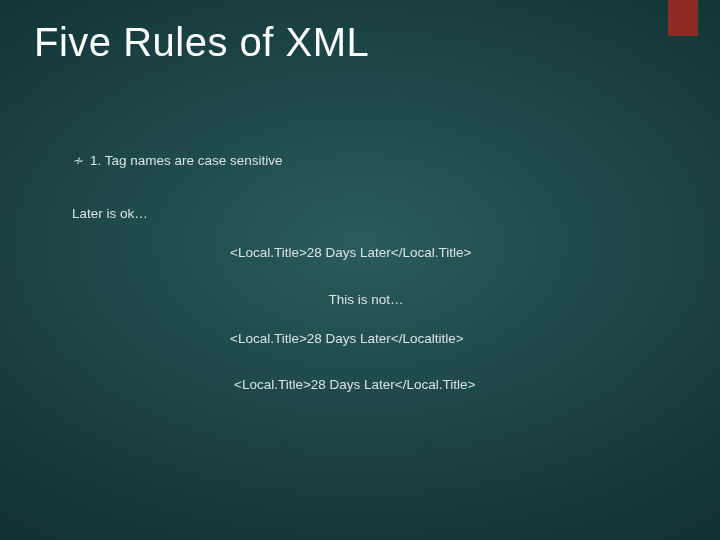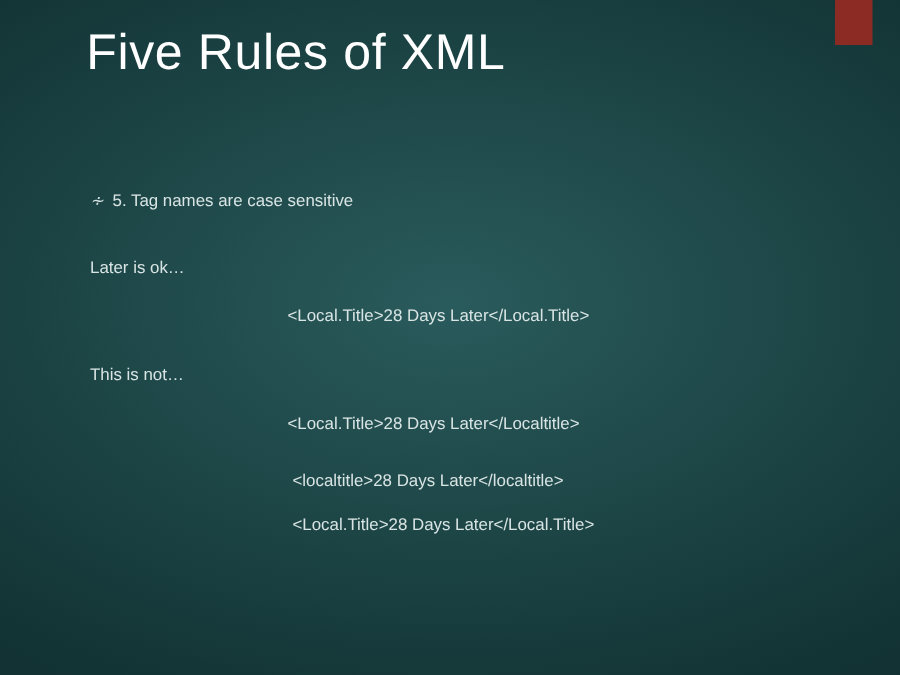--- a/index.html
+++ b/index.html
@@ -31,21 +31,20 @@
     background: #8b2b23;
   }
   .title {
     position: absolute;
     top: 20px;
     left: 34px;
     font-size: 40px;
     font-weight: 400;
     color: #ffffff;
     letter-spacing: 0.5px;
-    margin-left: 35px;
   }
   .content {
     position: absolute;
     top: 152px;
     left: 72px;
     right: 60px;
     font-size: 13.5px;
     line-height: 1.4;
   }
   .bullet-row {
@@ -71,20 +70,21 @@
   .code {
     color: #d9e4e4;
     margin-top: -4px;
     margin-bottom: 28px;
     padding-left: 158px;
     font-family: Arial, Helvetica, sans-serif;
   }
   .para2 {
     color: #d9e4e4;
     margin-bottom: 24px;
+    text-align: center;
   }
   .code-block2 {
     padding-left: 162px;
   }
   .code-block2 .line {
     color: #d9e4e4;
     margin-bottom: 16px;
   }
 </style>
 </head>
@@ -93,29 +93,28 @@
 <div class="slide">
 
   <div class="accent-bar"></div>
 
   <div class="title">Five Rules of XML</div>
 
   <div class="content">
 
     <div class="bullet-row">
       <span class="bullet-icon">∻</span>
-      <span class="bullet-text">5. Tag names are case sensitive</span>
+      <span class="bullet-text">1. Tag names are case sensitive</span>
     </div>
 
     <div class="para">Later is ok…</div>
     <div class="code">&lt;Local.Title&gt;28 Days Later&lt;/Local.Title&gt;</div>
 
     <div class="para2">This is not…</div>
     <div class="code">&lt;Local.Title&gt;28 Days Later&lt;/Localtitle&gt;</div>
 
     <div class="code-block2">
-      <div class="line">&lt;localtitle&gt;28 Days Later&lt;/localtitle&gt;</div>
       <div class="line">&lt;Local.Title&gt;28 Days Later&lt;/Local.Title&gt;</div>
     </div>
 
   </div>
 
 </div>
 
 </body></html>

